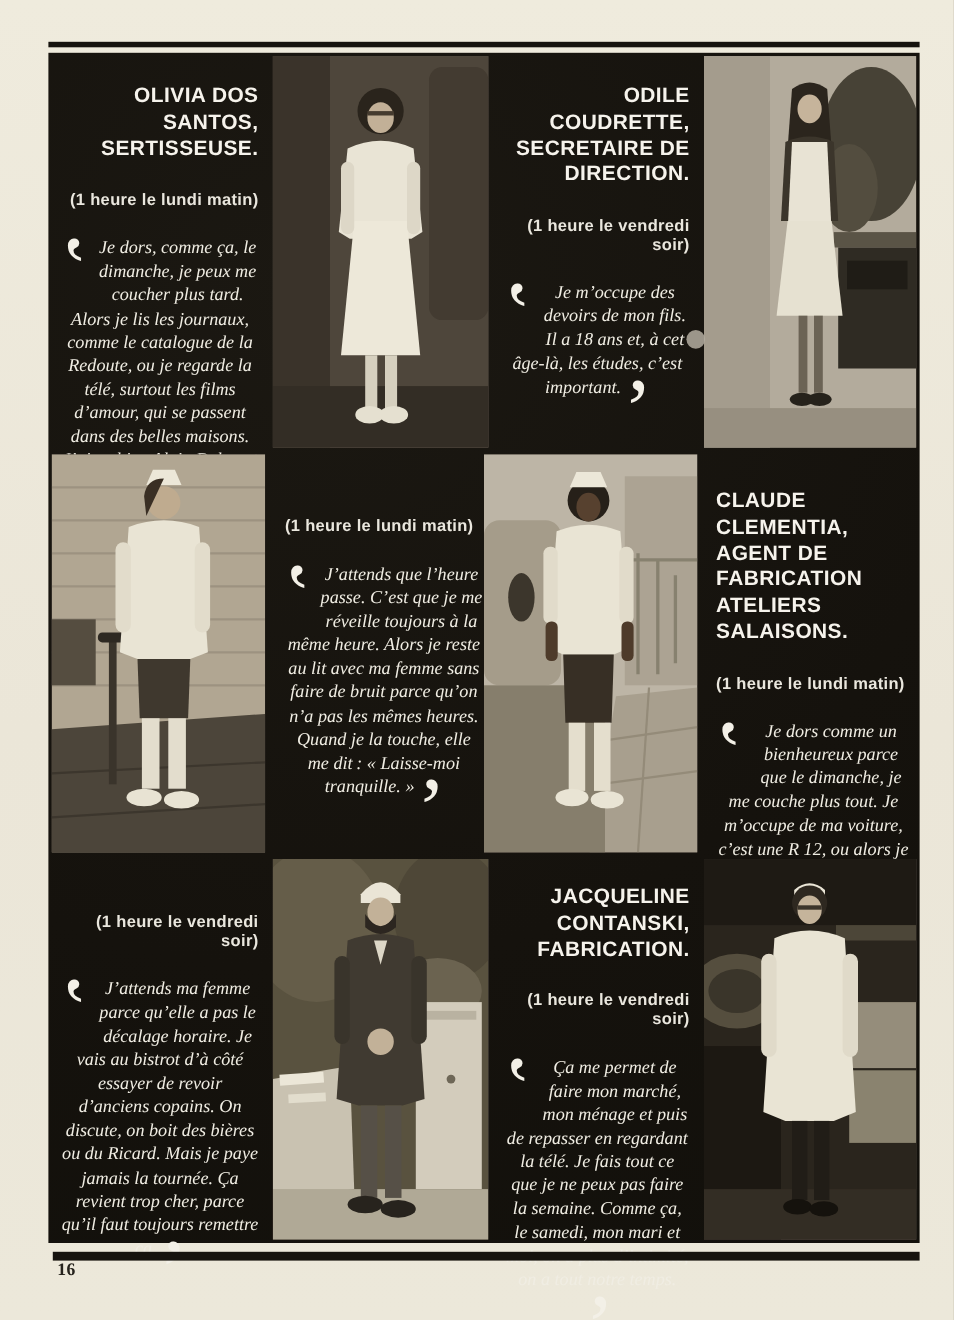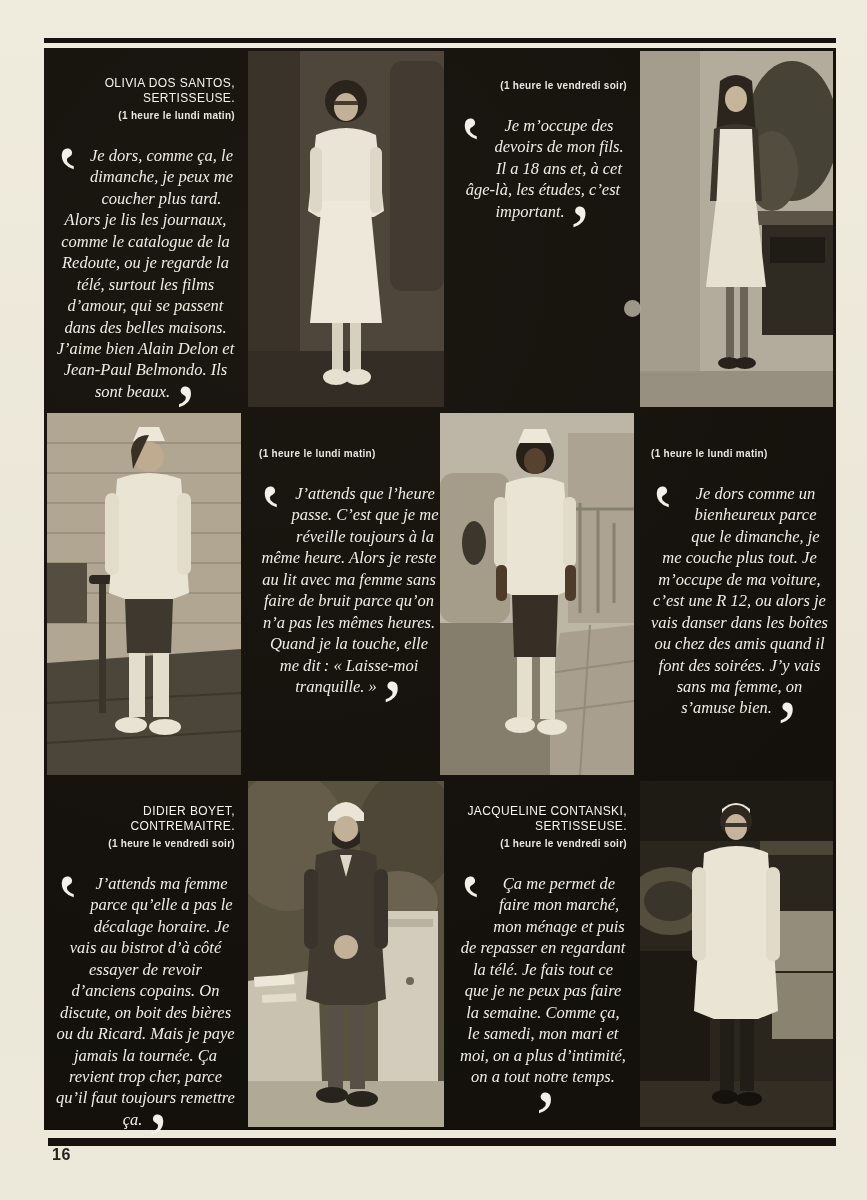--- a/index.html
+++ b/index.html
@@ -7,36 +7,36 @@
     position:relative;width:867px;height:1200px;margin:0 auto;
     background:linear-gradient(180deg,#efebdd 0%,#ebe6d8 55%,#ece8da 100%);
     font-family:"Liberation Sans",sans-serif;overflow:hidden;
   }
   .rule{position:absolute;background:#16130e;}
   .block{position:absolute;left:44px;top:48px;width:792px;height:1082px;
     background:radial-gradient(circle at 30% 20%, #1b1812 0%, #15120d 60%, #12100b 100%);}
   .cell{position:absolute;box-sizing:border-box;color:#f2efe6;}
   .cell.al-r{text-align:right;padding:28px 10px 0 12px;}
   .cell.al-l{text-align:left;padding:34px 8px 0 14px;}
-  .head{font-weight:400;font-size:12px;line-height:1.25;letter-spacing:.4px;
+  .head{font-weight:700;font-size:19px;line-height:1.25;letter-spacing:.4px;
     color:#f6f3ec;white-space:pre-line;}
-  .time{font-weight:700;font-size:10px;letter-spacing:.3px;color:#eae7de;margin-top:4px;}
+  .time{font-weight:700;font-size:15px;letter-spacing:.3px;color:#eae7de;margin-top:26px;}
   .quote{font-family:"Liberation Serif",serif;font-style:italic;font-size:16.5px;
     line-height:1.3;color:#f0ede3;text-align:center;margin-top:24px;}
   .qo{float:left;width:32px;height:44px;position:relative;}
   .qo .g{position:absolute;top:-10px;left:-2px;font-size:80px;line-height:1;
     font-style:normal;font-family:"Liberation Serif",serif;color:#f3f0e7;
     transform:scaleX(-1);display:inline-block;}
   .qc{display:inline-block;width:26px;height:8px;position:relative;}
   .qc .g{position:absolute;top:-16px;left:2px;font-size:80px;line-height:1;
     font-style:normal;font-family:"Liberation Serif",serif;color:#f3f0e7;}
   .photo{position:absolute;overflow:hidden;background:#6a6257;}
   .photo svg{display:block;}
   .pagenum{position:absolute;left:52px;top:1146px;font-weight:700;font-size:16px;
-    color:#26231d;letter-spacing:.5px;}
+    color:#26231d;letter-spacing:.5px;font-family:Liberation Serif, serif;}
   .dot{position:absolute;left:624px;top:300px;width:17px;height:17px;border-radius:50%;
     background:#b4ada0;opacity:.85;}
 </style>
 </head>
 <body>
 
 <div class="sheet">
 
   <div class="rule" style="left:44px;top:38px;width:792px;height:5px;"></div>
   <div class="block"></div>
@@ -66,20 +66,22 @@
       <rect x="62" y="96" width="12" height="66" rx="6" fill="#ddd7c7"></rect>
       <rect x="122" y="96" width="12" height="66" rx="6" fill="#ddd7c7"></rect>
       <rect x="84" y="272" width="11" height="48" fill="#d6d0bf"></rect>
       <rect x="102" y="272" width="11" height="48" fill="#d6d0bf"></rect>
       <ellipse cx="88" cy="326" rx="13" ry="8" fill="#e5e0d0"></ellipse>
       <ellipse cx="110" cy="326" rx="13" ry="8" fill="#e5e0d0"></ellipse>
     </svg>
   </div>
 
   <div class="cell al-r" style="left:447px;top:48px;width:190px;height:362px;">
+    <div class="head">ODILE COUDRETTE,
+SECRETAIRE DE DIRECTION.</div>
     <div class="time">(1 heure le vendredi soir)</div>
     <div class="quote">
       <span class="qo">
           <span class="g">’</span>
         </span><span>Je m’occupe des devoirs de mon fils. Il a 18 ans et, à cet âge-là, les études, c’est important.</span><span class="qc"><span class="g">’</span></span>
     </div>
   </div>
 
   <div class="photo" style="left:640px;top:51px;width:193px;height:356px;" aria-label="Femme aux cheveux longs, gilet et jupe clairs, debout dans un bureau avec plante verte et machine à écrire">
     <svg viewBox="0 0 193 356" width="193" height="356">
@@ -175,31 +177,32 @@
       <rect x="125" y="152" width="11" height="36" rx="5" fill="#4e3b2a"></rect>
       <path d="M72 182 L118 182 116 244 74 244 Z" fill="#372f25"></path>
       <rect x="77" y="244" width="15" height="62" fill="#e4decd"></rect>
       <rect x="100" y="244" width="15" height="62" fill="#e4decd"></rect>
       <ellipse cx="80" cy="312" rx="15" ry="8" fill="#e9e4d4"></ellipse>
       <ellipse cx="112" cy="314" rx="15" ry="8" fill="#e9e4d4"></ellipse>
     </svg>
   </div>
 
   <div class="cell al-l" style="left:637px;top:410px;width:199px;height:368px;">
+    <div class="head">CLAUDE CLEMENTIA,
+AGENT DE FABRICATION
+ATELIERS SALAISONS.</div>
     <div class="time">(1 heure le lundi matin)</div>
     <div class="quote">
       <span class="qo">
           <span class="g">’</span>
         </span><span>Je dors comme un bienheureux parce que le dimanche, je me couche plus tout. Je m’occupe de ma voiture, c’est une R 12, ou alors je vais danser dans les boîtes ou chez des amis quand il font des soirées. J’y vais sans ma femme, on s’amuse bien.</span><span class="qc"><span class="g">’</span></span>
     </div>
   </div>
 
   <div class="cell al-r" style="left:44px;top:778px;width:201px;height:352px;padding-top:26px;">
-    <div class="head">DIDIER BOYET,
-CONTREMAITRE.</div>
     <div class="time">(1 heure le vendredi soir)</div>
     <div class="quote">
       <span class="qo">
           <span class="g">’</span>
         </span><span>J’attends ma femme parce qu’elle a pas le décalage horaire. Je vais au bistrot d’à côté essayer de revoir d’anciens copains. On discute, on boit des bières ou du Ricard. Mais je paye jamais la tournée. Ça revient trop cher, parce qu’il faut toujours remettre ça.</span><span class="qc"><span class="g">’</span></span>
     </div>
   </div>
 
   <div class="photo" style="left:248px;top:781px;width:196px;height:346px;" aria-label="Homme barbu avec casque blanc et long manteau sombre, mains croisées, près d’un bureau et d’une armoire">
     <svg viewBox="0 0 196 346" width="196" height="346">
@@ -224,21 +227,21 @@
       <circle cx="98" cy="166" r="12" fill="#c2b198"></circle>
       <rect x="80" y="224" width="15" height="84" fill="#565047"></rect>
       <rect x="102" y="224" width="15" height="84" fill="#565047"></rect>
       <ellipse cx="84" cy="314" rx="16" ry="8" fill="#27231d"></ellipse>
       <ellipse cx="114" cy="318" rx="16" ry="8" fill="#27231d"></ellipse>
     </svg>
   </div>
 
   <div class="cell al-r" style="left:447px;top:778px;width:190px;height:352px;padding-top:26px;">
     <div class="head">JACQUELINE CONTANSKI,
-SERTISSEUSE.</div>
+FABRICATION.</div>
     <div class="time">(1 heure le vendredi soir)</div>
     <div class="quote">
       <span class="qo">
           <span class="g">’</span>
         </span><span>Ça me permet de faire mon marché, mon ménage et puis de repasser en regardant la télé. Je fais tout ce que je ne peux pas faire la semaine. Comme ça, le samedi, mon mari et moi, on a plus d’intimité, on a tout notre temps.</span><span class="qc"><span class="g">’</span></span>
     </div>
   </div>
 
   <div class="photo" style="left:640px;top:781px;width:193px;height:346px;" aria-label="Femme souriante en longue blouse blanche, coiffe et lunettes, dans un atelier sombre avec cartons">
     <svg viewBox="0 0 193 346" width="193" height="346">

